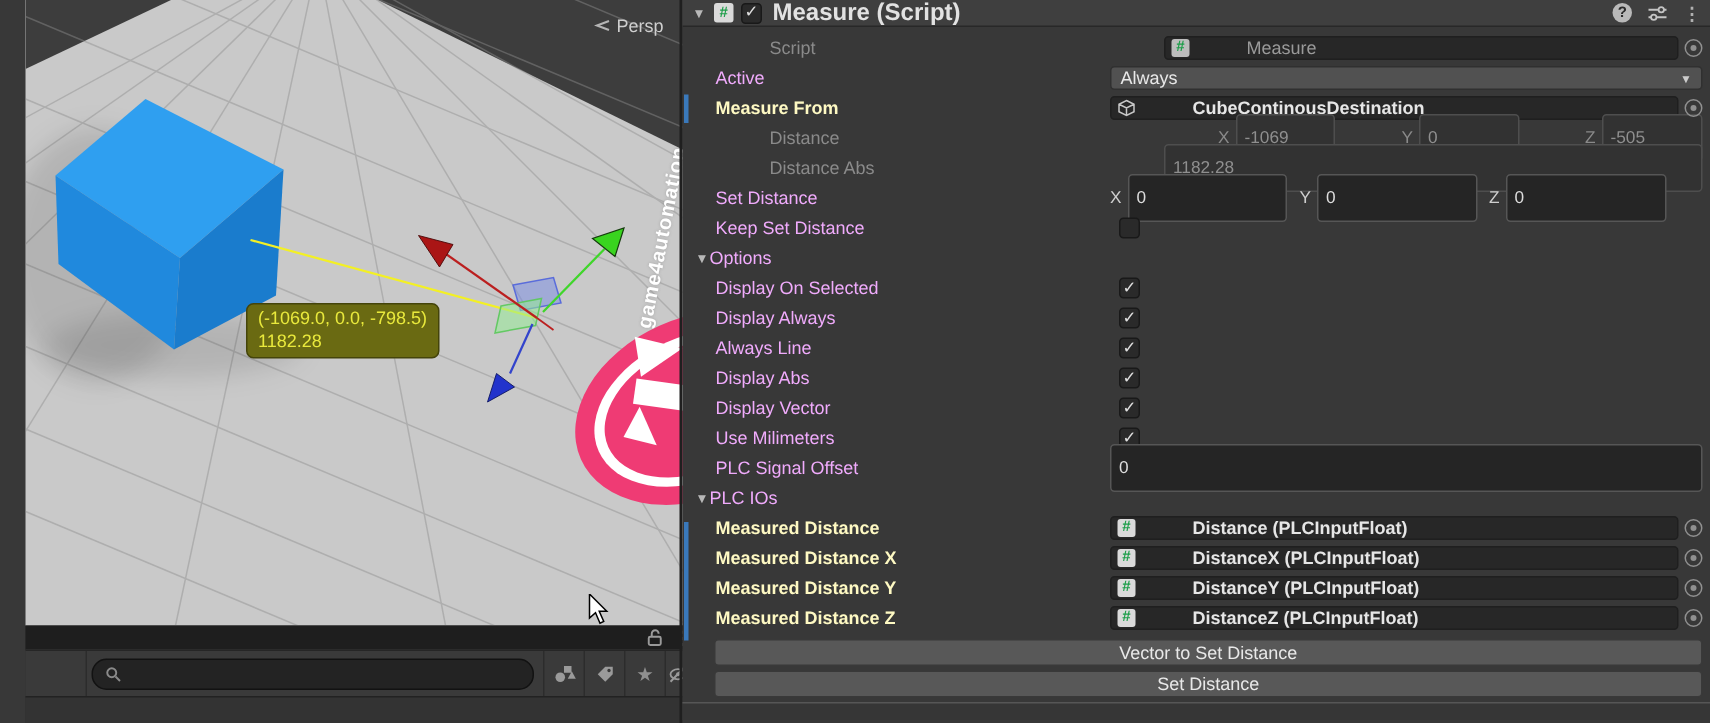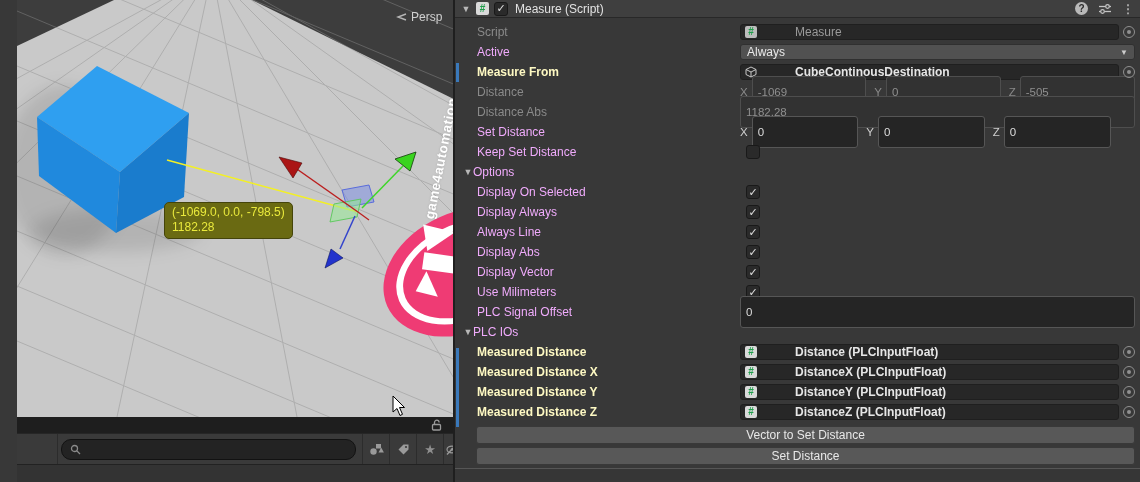--- a/index.html
+++ b/index.html
@@ -43,38 +43,38 @@
   .star-glyph { font-size:13px; color:#8f8f8f; }
   .panel-footer { position:absolute; left:0; top:464px; width:453px; height:18px; background:#333333;
                   border-top:1px solid #222222; }
 
   
   .inspector { position:absolute; left:455px; top:0; width:685px; height:482px; background:#383838;
                font-size:12px; color:#c6c6c6; }
   .insp-header { position:absolute; left:0; top:0; width:685px; height:18px; background:#3f3f3f;
                  border-bottom:1px solid #282828; display:flex; align-items:center; padding:0 6px; gap:5px; }
   .foldout-tri { color:#b8b8b8; font-size:9px; width:10px; text-align:center; }
-  .insp-title { font-weight:normal; color:#e2e2e2; font-size:12px; margin-left:2px; }
+  .insp-title { font-weight:bold; color:#e2e2e2; font-size:16px; margin-left:2px; }
   .header-right { margin-left:auto; display:flex; align-items:center; gap:10px; }
   .help-icon { width:13px; height:13px; border-radius:50%; background:#b9b9b9; color:#2b2b2b;
                font-weight:bold; font-size:10px; display:flex; align-items:center; justify-content:center; }
 
   .script-icon { width:13px; height:13px; border-radius:2px; background:#dadada; display:inline-flex;
                  align-items:center; justify-content:center; flex:none; }
   .script-icon .hash { font-style:normal; color:#1e9e4a; font-weight:bold; font-size:10px; line-height:10px; }
   .checkbox { width:14px; height:14px; background:#2a2a2a; border:1px solid #191919; border-radius:3px;
               display:inline-flex; align-items:center; justify-content:center; flex:none; }
   .checkbox .ck { font-style:normal; color:#e0e0e0; font-size:11px; line-height:11px; }
 
   .insp-body { position:absolute; left:0; top:18px; width:685px; }
   .rows { padding-top:4px; }
   .row { height:20px; display:flex; align-items:center; padding-left:22px; padding-right:5px; }
   .row .label { width:263px; flex:none; color:#f0abfc; }
   .row .label.bold { color:#fef9c3; font-weight:bold; }
-  .row .label.dim, .dim { color:#8a8a8a; }
+  .row .label.dim, .dim { color:#8a8a8a;margin-left:36px; }
   .row.foldout { padding-left:8px; }
   .row.foldout .label { width:auto; }
   .value { flex:1; display:flex; align-items:center; min-width:0; }
 
   .objfield { flex:1; height:16px; background:#272727; border:1px solid #1f1f1f; border-radius:3px;
               display:flex; align-items:center; padding:0 4px; gap:4px; min-width:0; }
   .obj-text { color:#e6e6e6; font-weight:bold; white-space:nowrap; overflow:hidden;margin-left:34px; }
   .obj-text.plain { font-weight:normal; color:#9a9a9a; }
   .picker { width:12px; height:12px; border:1px solid #909090; border-radius:50%;
             position:relative; flex:none; margin-left:4px; }

